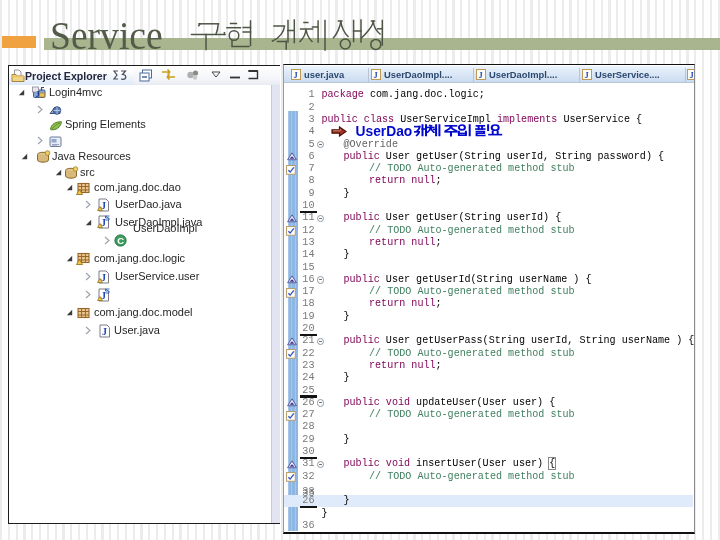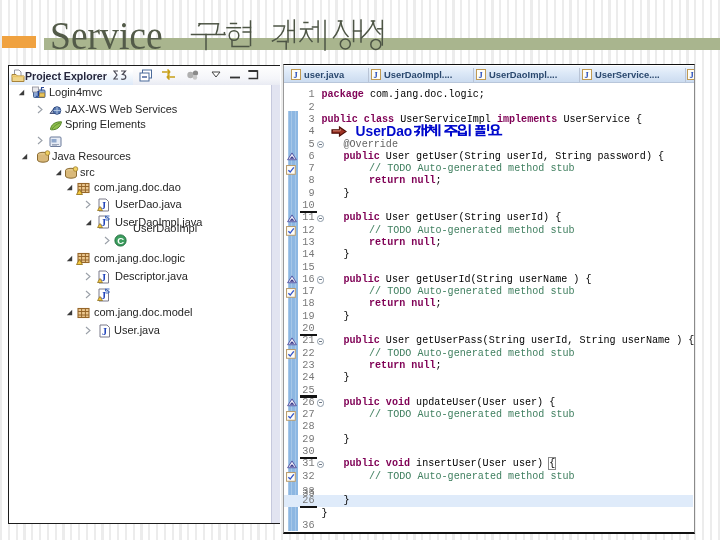--- a/index.html
+++ b/index.html
@@ -19,21 +19,21 @@
 #ed{left:283px;top:64px;width:412px;height:469.5px;background:#fff;overflow:hidden;}
 #edborder{left:283px;top:64px;width:412px;height:469.5px;border-top:1.7px solid #101010;border-left:1px solid #999;border-right:1px solid #8a8a8a;border-bottom:2px solid #111;box-sizing:border-box;z-index:30;pointer-events:none;}
 #tabbar{left:0;top:1.7px;width:100%;height:16px;background:linear-gradient(#eef4fc,#dce8f7 45%,#ccdcf0);border-bottom:1px solid #b8c6da;}
 .tab{position:absolute;top:3.5px;font-size:9.4px;font-weight:bold;color:#2a486e;white-space:nowrap;}
 .tsep{position:absolute;top:2px;width:1px;height:14px;background:#b9c4d6;}
 #rbar{left:4.6px;top:47px;width:10.4px;height:420px;background:#8db7e2;
  background-image:repeating-linear-gradient(90deg,rgba(255,255,255,.22) 0 1px,transparent 1px 3.5px);}
 #curline{left:1px;top:431.2px;width:409px;height:12.3px;background:#dfebfa;}
 .ln{position:absolute;width:32px;text-align:right;font-family:"Liberation Mono",monospace;font-size:10.2px;line-height:12.3px;color:#787878;}
 .cl{position:absolute;font-family:"Liberation Mono",monospace;font-size:10.08px;line-height:12.3px;color:#000;white-space:pre;}
-.kw{color:#7f0055;font-weight:bold;}
+.kw{color:#7f0055;font-weight:normal;}
 .cm{color:#3f7f5f;}
 .gray{color:#646464;}
 .brk{outline:1px solid #888;}
 .fold{position:absolute;width:7.5px;height:7.5px;border:1px solid #8d9aa8;border-radius:50%;background:#fff;box-sizing:border-box;}
 .fold:after{content:"";position:absolute;left:1px;right:1px;top:2.4px;height:1px;background:#6a7684;}
 .mark{position:absolute;height:2.6px;background:#131313;}
 #ann{left:72.5px;top:59.7px;font-size:13.8px;font-weight:bold;color:#0009cc;font-family:"Liberation Sans",sans-serif;}
 </style></head>
 <body>
 <div class="abs" id="orange"></div>
@@ -146,21 +146,20 @@
       </svg></div>
 <div class="trow" style="left:41.0px;top:19.5px;line-height:15px">Login4mvc</div>
 <svg class="abs" style="left:29.0px;top:39.5px" width="6" height="9" viewBox="0 0 6 9">
       <path d="M1 1 L5 4.5 L1 8" fill="none" stroke="#9aa0a8" stroke-width="1.1"></path>
     </svg>
 <div class="abs tico" style="left:40.0px;top:37.0px"><svg width="14" height="13" viewBox="0 0 14 13">
         <path d="M2 10.5 L7 4 L12 10.5 Z" fill="#9aa6c2" stroke="#4a557c" stroke-width="1"></path>
         <circle cx="9" cy="7.5" r="3.8" fill="#5a7ab2" stroke="#2c4a80" stroke-width=".9"></circle>
         <path d="M5.5 7.5 h7 M9 4 v7" stroke="#c2d4ea" stroke-width=".8"></path>
       </svg></div>
-<div class="trow" style="left:57.0px;top:36.5px;line-height:15px">JAX-WS Web Services</div>
 <div class="abs tico" style="left:41.0px;top:52.5px"><svg width="14" height="13" viewBox="0 0 14 13">
         <path d="M1.5 10.5 C2 5.5 6 2.5 12.5 2.8 C11.5 8.5 7.5 11 2.5 10.8 Z" fill="#8fbf4d" stroke="#55842a" stroke-width="1"></path>
         <path d="M3 10 C5 7 8 5 11 4" stroke="#55842a" stroke-width=".8" fill="none"></path>
       </svg></div>
 <div class="trow" style="left:57.0px;top:52.0px;line-height:15px">Spring Elements</div>
 <svg class="abs" style="left:29.0px;top:71.0px" width="6" height="9" viewBox="0 0 6 9">
       <path d="M1 1 L5 4.5 L1 8" fill="none" stroke="#9aa0a8" stroke-width="1.1"></path>
     </svg>
 <div class="abs tico" style="left:41.0px;top:68.5px"><svg width="13" height="13" viewBox="0 0 13 13">
         <rect x="1" y="2" width="11" height="9.5" rx="1" fill="#e7ecf5" stroke="#6a7a9a" stroke-width="1"></rect>
@@ -231,21 +230,21 @@
       </svg></div>
 <div class="trow" style="left:86.0px;top:185.5px;line-height:15px">com.jang.doc.logic</div>
 <svg class="abs" style="left:77.0px;top:207.0px" width="6" height="9" viewBox="0 0 6 9">
       <path d="M1 1 L5 4.5 L1 8" fill="none" stroke="#9aa0a8" stroke-width="1.1"></path>
     </svg>
 <div class="abs tico" style="left:89.0px;top:204.5px"><svg width="13" height="14" viewBox="0 0 13 14">
         <path d="M2 1 H9 L11.5 3.5 V13 H2 Z" fill="#fff" stroke="#7a7a8a" stroke-width="1"></path>
         <text x="4" y="10.5" font-family="Liberation Serif" font-size="10" font-weight="bold" fill="#2244bb">J</text>
         <path d="M0.5 12.5 L3 8.5 L5.5 12.5 Z" fill="#f5c842" stroke="#8a6a10" stroke-width=".7"></path>
       </svg></div>
-<div class="trow" style="left:107.0px;top:204.0px;line-height:15px">Descriptor.java</div>
+<div class="trow" style="left:107.0px;top:204.0px;line-height:15px">UserService.user</div>
 <svg class="abs" style="left:77.0px;top:225.0px" width="6" height="9" viewBox="0 0 6 9">
       <path d="M1 1 L5 4.5 L1 8" fill="none" stroke="#9aa0a8" stroke-width="1.1"></path>
     </svg>
 <div class="abs tico" style="left:89.0px;top:222.5px"><svg width="13" height="14" viewBox="0 0 13 14">
         <path d="M2 1 H9 L11.5 3.5 V13 H2 Z" fill="#fff" stroke="#7a7a8a" stroke-width="1"></path>
         <text x="4" y="10.5" font-family="Liberation Serif" font-size="10" font-weight="bold" fill="#2244bb">J</text>
         <path d="M8.5 1 h4 M8.5 1 v2 h3.5 v2 h-3.5" stroke="#3a66c0" stroke-width="1" fill="none"></path>
         <path d="M0.5 12.5 L3 8.5 L5.5 12.5 Z" fill="#f5c842" stroke="#8a6a10" stroke-width=".7"></path>
       </svg></div>
 <svg class="abs" style="left:58.0px;top:244.0px" width="7" height="7" viewBox="0 0 7 7">

